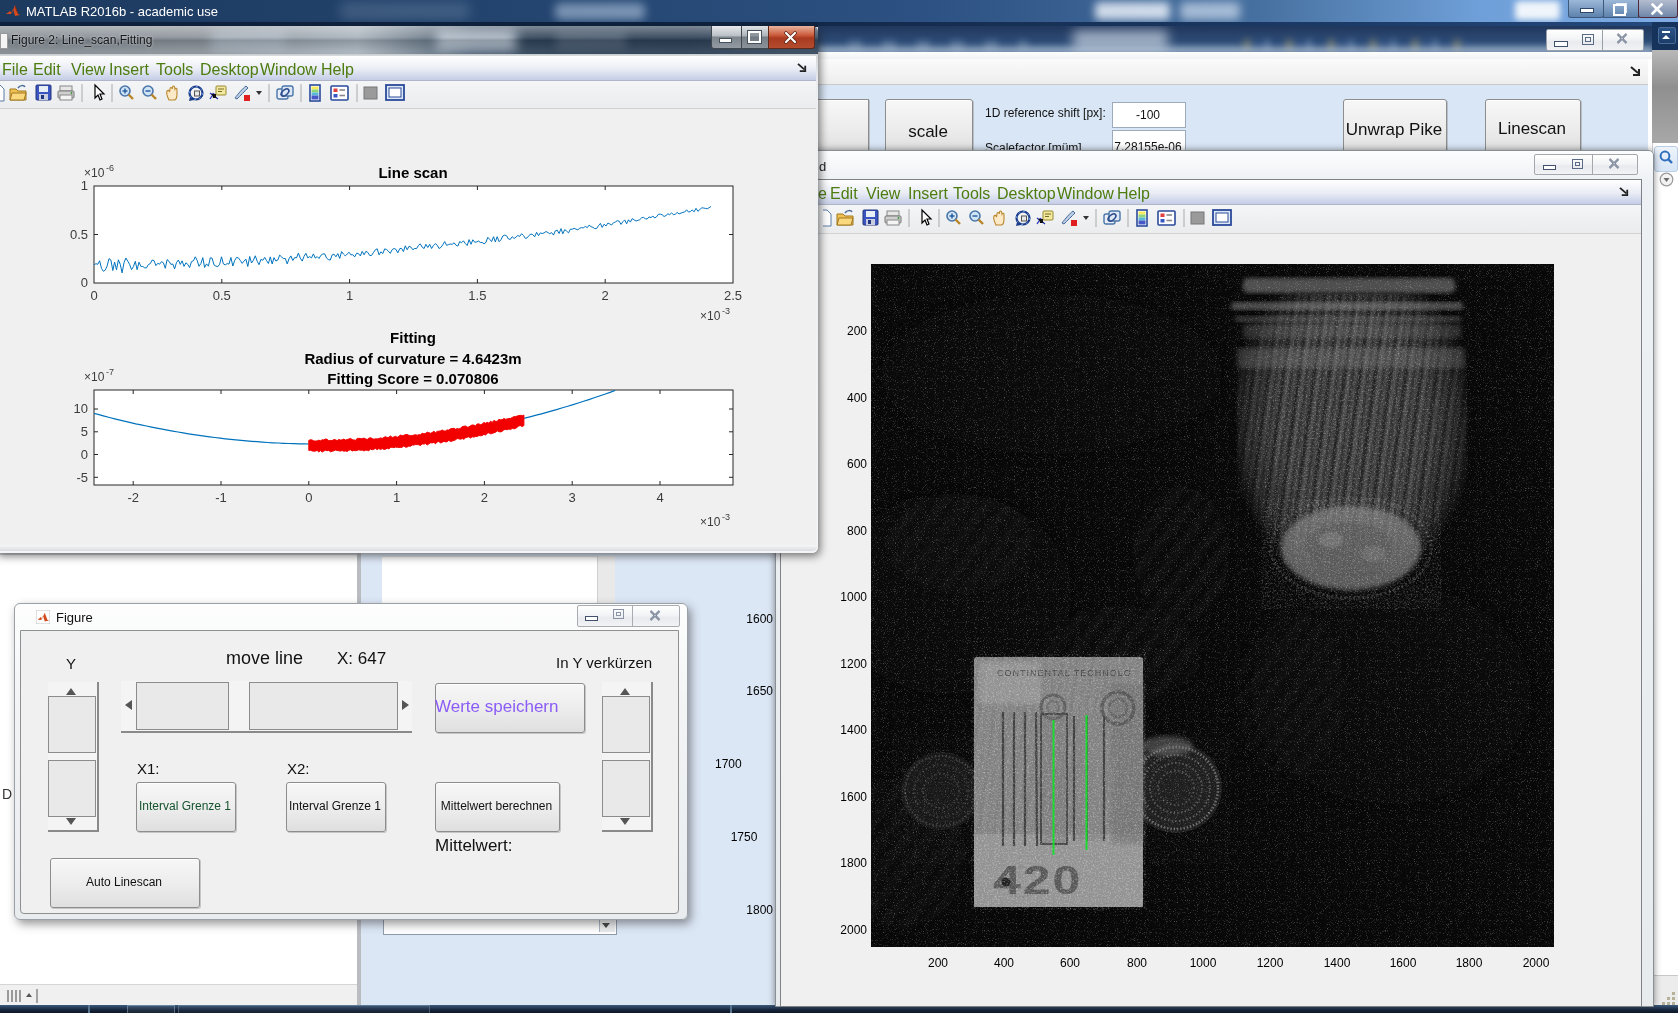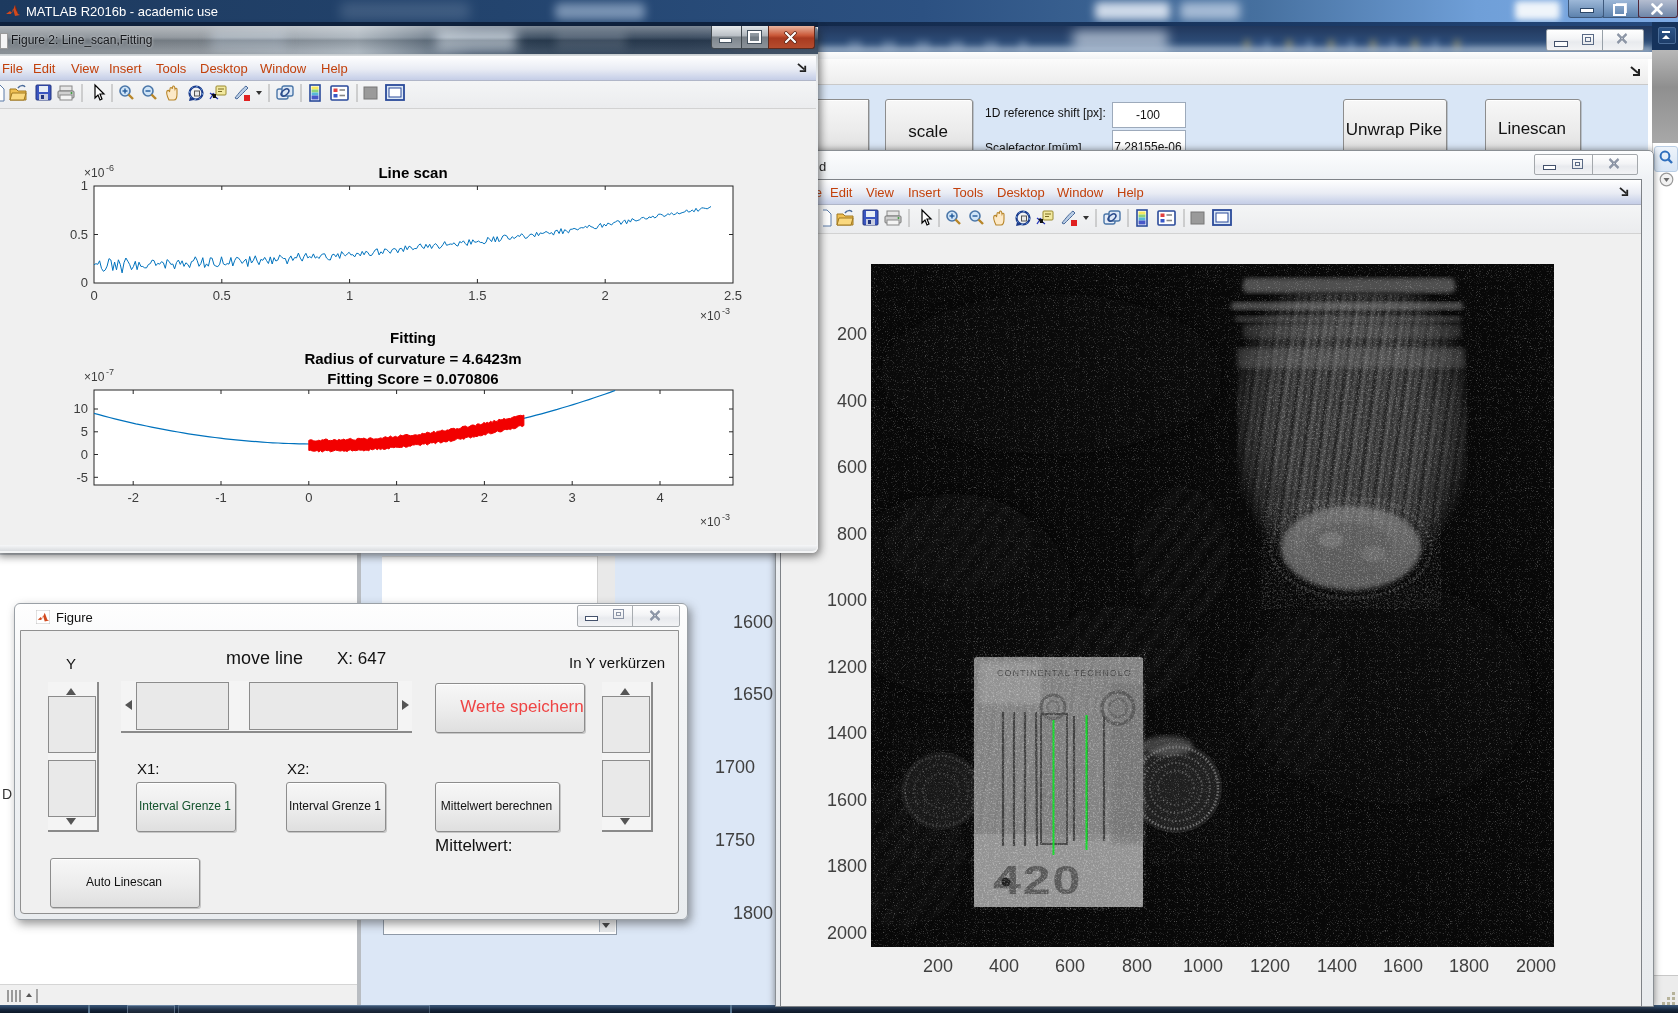--- a/index.html
+++ b/index.html
@@ -1,21 +1,21 @@
 <!DOCTYPE html>
 <html><head>
 <meta charset="utf-8">
 <style>
 html,body{margin:0;padding:0;}
 body{width:1678px;height:1013px;position:relative;overflow:hidden;background:#fff;
   font-family:"Liberation Sans", sans-serif;}
 .abs{position:absolute;}
-.tick{color:#404040;font-size:18px;}
+.tick{color:#000000;font-size:12px;}
 .mbtn{background:linear-gradient(#ffffff,#f3f4f6 45%,#e8eaee 60%,#f2f3f5);}
-.menuit{font-size:13px;color:#c2410c;}
+.menuit{font-size:16px;color:#4d7c0f;}
 .sliderbox{background:#e9e9e9;border:1px solid #8c8c8c;}
 .pushbtn{background:linear-gradient(#f7f7f7,#ececec 55%,#dfdfdf);border:1px solid #8d8d8d;border-radius:3px;
   box-shadow:inset 0 1px 0 rgba(255,255,255,.9), 1px 1px 0 rgba(120,120,120,.35);}
 </style>
 </head>
 <body>
 
 <div class="abs" style="left:0;top:0;width:1678px;height:22px;background:linear-gradient(90deg,#1d3a5f 0%,#23446e 30%,#2c5182 55%,#46709f 75%,#6f9fd8 88%,#7fabe4 100%);"></div>
 <div class="abs" style="left:340px;top:2px;width:130px;height:18px;background:#dce6f2;opacity:.16;filter:blur(6px);border-radius:6px;"></div>
 <div class="abs" style="left:555px;top:3px;width:90px;height:17px;background:#cfe0f4;opacity:.5;filter:blur(5px);border-radius:5px;"></div>
@@ -93,21 +93,21 @@
 <div class="abs" style="left:382px;top:556px;width:215px;height:362px;background:#ffffff;border-top:1px solid #e0e0e0;"></div>
 <div class="abs" style="left:597px;top:556px;width:17px;height:362px;background:#e9e9e9;border-left:1px solid #d0d0d0;"></div>
 
 <div class="abs" style="left:383px;top:917px;width:232px;height:16px;background:#fff;border:1px solid #8f9aa8;"></div>
 <div class="abs" style="left:599px;top:918px;width:15px;height:14px;background:linear-gradient(#fefefe,#e6e8ea);border-left:1px solid #aab4c0;"></div>
 <div class="abs" style="left:602px;top:923px;border-left:4px solid transparent;border-right:4px solid transparent;border-top:5px solid #444;"></div>
 
 <div class="abs tick" style="left:715px;top:612px;width:58px;text-align:right;">1600</div>
 <div class="abs tick" style="left:715px;top:684px;width:58px;text-align:right;">1650</div>
 <div class="abs tick" style="left:715px;top:757px;width:58px;text-align:left;">1700</div>
-<div class="abs tick" style="left:715px;top:830px;width:58px;text-align:left;">1750</div>
+<div class="abs tick" style="left:715px;top:830px;width:58px;text-align:center;">1750</div>
 <div class="abs tick" style="left:715px;top:903px;width:58px;text-align:right;">1800</div>
 
 <div class="abs" style="left:0;top:1005px;width:1678px;height:8px;background:linear-gradient(#3c5a7d,#16263c 60%,#0c1726);"></div>
 <div class="abs" style="left:88px;top:1005px;width:2px;height:8px;background:#57748f;"></div>
 <div class="abs" style="left:127px;top:1005px;width:46px;height:8px;background:rgba(255,255,255,0.06);border:1px solid rgba(160,185,210,.45);border-bottom:none;"></div>
 <div class="abs" style="left:178px;top:1005px;width:250px;height:8px;background:rgba(255,255,255,0.04);border:1px solid rgba(150,175,200,.35);border-bottom:none;"></div>
 <div class="abs" style="left:730px;top:1005px;width:2px;height:8px;background:#57748f;"></div>
 
 <div class="abs" style="left:818px;top:26px;width:834px;height:126px;">
 
@@ -718,21 +718,21 @@
     <g stroke="#fff" stroke-width="0.8">
       <line x1="1.5" y1="1" x2="10.5" y2="10"></line>
       <line x1="10.5" y1="1" x2="1.5" y2="10"></line>
     </g>
   </svg>
 
 <div class="abs" style="left:20px;top:630px;width:657px;height:282px;background:#f0f0f0;border:1px solid #909090;border-radius:0 0 4px 4px;"></div>
 <div class="abs" style="left:66px;top:655px;font-size:15px;color:#111;">Y</div>
 <div class="abs" style="left:226px;top:648px;font-size:18px;color:#111;">move line</div>
 <div class="abs" style="left:337px;top:649px;font-size:17px;color:#111;">X: 647</div>
-<div class="abs" style="left:569px;top:654px;font-size:15px;color:#111;">In Y verkürzen</div>
+<div class="abs" style="left:556px;top:654px;font-size:15px;color:#111;">In Y verkürzen</div>
 
 <div class="abs" style="left:48px;top:682px;width:49px;height:148px;background:#f4f4f4;border-right:2px solid #8a8a8a;border-bottom:2px solid #8a8a8a;">
   <div class="abs" style="left:18px;top:6px;border-left:5px solid transparent;border-right:5px solid transparent;border-bottom:7px solid #555;"></div>
   <div class="abs sliderbox" style="left:0px;top:14px;width:46px;height:55px;"></div>
   <div class="abs sliderbox" style="left:0px;top:78px;width:46px;height:55px;"></div>
   <div class="abs" style="left:18px;top:136px;border-left:5px solid transparent;border-right:5px solid transparent;border-top:7px solid #555;"></div>
 </div>
 
 <div class="abs" style="left:602px;top:682px;width:49px;height:148px;background:#f4f4f4;border-right:2px solid #8a8a8a;border-bottom:2px solid #8a8a8a;">
   <div class="abs" style="left:18px;top:6px;border-left:5px solid transparent;border-right:5px solid transparent;border-bottom:7px solid #555;"></div>
@@ -742,21 +742,21 @@
 </div>
 
 <div class="abs" style="left:121px;top:681px;width:291px;height:50px;background:#f4f4f4;border-bottom:2px solid #8a8a8a;">
   <div class="abs" style="left:4px;top:19px;border-top:5px solid transparent;border-bottom:5px solid transparent;border-right:7px solid #555;"></div>
   <div class="abs sliderbox" style="left:15px;top:1px;width:91px;height:46px;"></div>
   <div class="abs sliderbox" style="left:128px;top:1px;width:147px;height:46px;"></div>
   <div class="abs" style="left:281px;top:19px;border-top:5px solid transparent;border-bottom:5px solid transparent;border-left:7px solid #555;"></div>
 </div>
 
 <div class="abs pushbtn" style="left:435px;top:683px;width:148px;height:48px;"></div>
-<div class="abs" style="left:448px;top:697px;width:148px;text-align:center;font-size:17px;color:#ef4444;">Werte speichern</div>
+<div class="abs" style="left:435px;top:697px;width:148px;font-size:17px;color:#8b5cf6;">Werte speichern</div>
 <div class="abs" style="left:137px;top:760px;font-size:15px;color:#111;">X1:</div>
 <div class="abs" style="left:287px;top:760px;font-size:15px;color:#111;">X2:</div>
 <div class="abs pushbtn" style="left:136px;top:782px;width:98px;height:48px;"></div>
 <div class="abs" style="left:136px;top:799px;width:98px;text-align:center;font-size:12px;color:#14532d;">Interval Grenze 1</div>
 <div class="abs pushbtn" style="left:286px;top:782px;width:98px;height:48px;"></div>
 <div class="abs" style="left:286px;top:799px;width:98px;text-align:center;font-size:12px;color:#111;">Interval Grenze 1</div>
 <div class="abs pushbtn" style="left:435px;top:782px;width:123px;height:48px;"></div>
 <div class="abs" style="left:435px;top:799px;width:123px;text-align:center;font-size:12px;color:#111;">Mittelwert berechnen</div>
 <div class="abs" style="left:435px;top:836px;font-size:17px;color:#111;">Mittelwert:</div>
 <div class="abs pushbtn" style="left:50px;top:858px;width:148px;height:48px;"></div>

